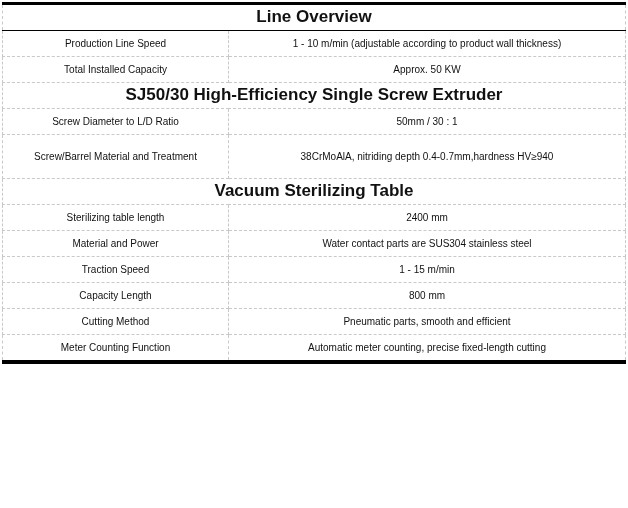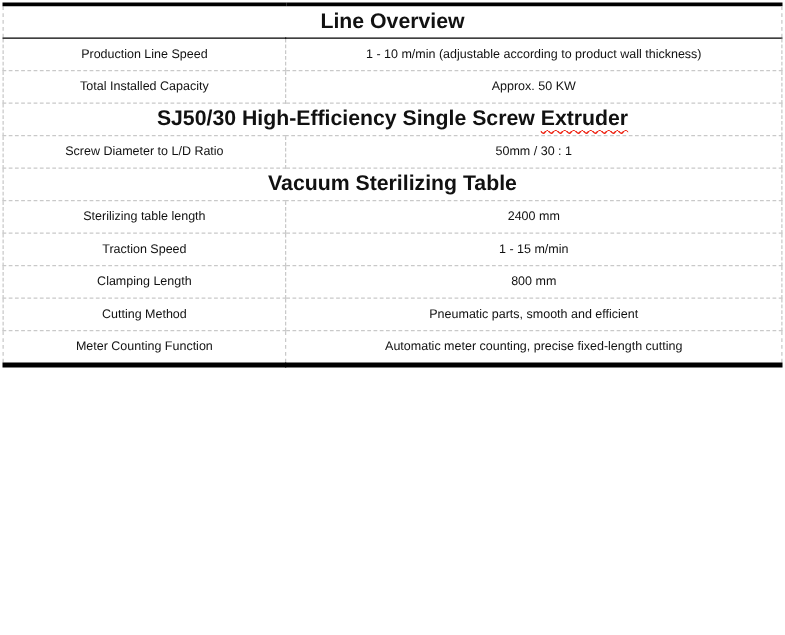--- a/index.html
+++ b/index.html
@@ -38,21 +38,20 @@
   tr.r-tall td { height: 41px; }
   tr.r-header td {
     height: 23px;
     font-weight: bold;
     font-size: 17px;
   }
   tr.r-header-first td {
     border-bottom: 1px solid #000000;
   }
   .misspelled {
-    text-decoration: underline;
     text-decoration-style: wavy;
     text-decoration-color: #ee2211;
     text-decoration-thickness: 1px;
     text-underline-offset: 3px;
   }
 </style>
 </head>
 <body>
 
 <div class="doc-wrap">
@@ -75,35 +74,43 @@
         <td class="value-cell">Approx. 50 KW</td>
       </tr>
 
       <tr class="r-header">
         <td colspan="2"><span>SJ50/30 High-Efficiency Single Screw </span><span class="misspelled">Extruder</span></td>
       </tr>
       <tr class="r-normal">
         <td class="label-cell">Screw Diameter to L/D Ratio</td>
         <td class="value-cell">50mm / 30 : 1</td>
       </tr>
+      <tr class="r-tall">
+        <td class="label-cell">Screw/Barrel Material and Treatment</td>
+        <td class="value-cell"><span>38CrMoAlA, </span><span class="misspelled">nitriding</span><span> depth 0.4-0.7mm,hardness HV≥940</span></td>
+      </tr>
 
       <tr class="r-header">
         <td colspan="2">Vacuum Sterilizing Table</td>
       </tr>
       <tr class="r-normal">
         <td class="label-cell">Sterilizing table length</td>
         <td class="value-cell">2400 mm</td>
       </tr>
+      <tr class="r-normal">
+        <td class="label-cell">Material and Power</td>
+        <td class="value-cell">Water contact parts are SUS304 stainless steel</td>
+      </tr>
 
       <tr class="r-normal">
         <td class="label-cell">Traction Speed</td>
         <td class="value-cell">1 - 15 m/min</td>
       </tr>
       <tr class="r-normal">
-        <td class="label-cell">Clamping Length</td>
+        <td class="label-cell">Capacity Length</td>
         <td class="value-cell">800 mm</td>
       </tr>
 
       <tr class="r-normal">
         <td class="label-cell">Cutting Method</td>
         <td class="value-cell">Pneumatic parts, smooth and efficient</td>
       </tr>
       <tr class="r-normal">
         <td class="label-cell">Meter Counting Function</td>
         <td class="value-cell">Automatic meter counting, precise fixed-length cutting</td>

